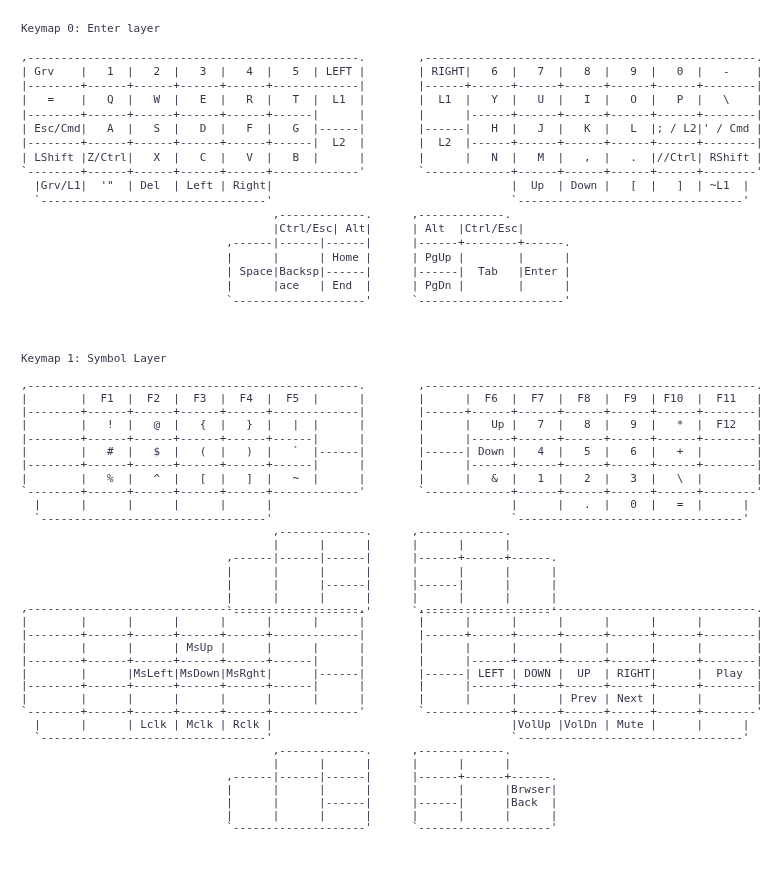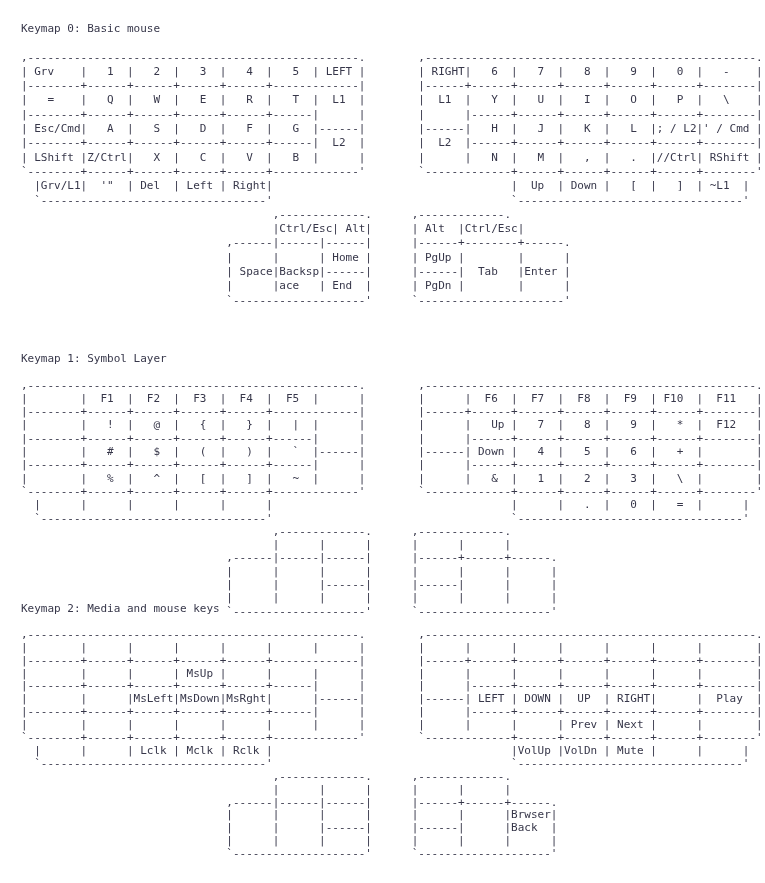--- a/index.html
+++ b/index.html
@@ -33,21 +33,21 @@
     white-space: pre;
     font-family: inherit;
   }
 </style>
 </head>
 <body>
 
 <div class="doc">
 
   <section class="keymap-section" style="top: 22px; --lh: 14.3px;">
-    <h2 class="km-title">Keymap 0: Basic mouse</h2>
+    <h2 class="km-title">Keymap 0: Enter layer</h2>
     <pre class="km-art">,--------------------------------------------------.        ,--------------------------------------------------.
 | Grv    |   1  |   2  |   3  |   4  |   5  | LEFT |        | RIGHT|   6  |   7  |   8  |   9  |   0  |   -    |
 |--------+------+------+------+------+-------------|        |------+------+------+------+------+------+--------|
 |   =    |   Q  |   W  |   E  |   R  |   T  |  L1  |        |  L1  |   Y  |   U  |   I  |   O  |   P  |   \    |
 |--------+------+------+------+------+------|      |        |      |------+------+------+------+------+--------|
 | Esc/Cmd|   A  |   S  |   D  |   F  |   G  |------|        |------|   H  |   J  |   K  |   L  |; / L2|' / Cmd |
 |--------+------+------+------+------+------|  L2  |        |  L2  |------+------+------+------+------+--------|
 | LShift |Z/Ctrl|   X  |   C  |   V  |   B  |      |        |      |   N  |   M  |   ,  |   .  |//Ctrl| RShift |
 `--------+------+------+------+------+-------------'        `-------------+------+------+------+------+--------'
   |Grv/L1|  '"  | Del  | Left | Right|                                    |  Up  | Down |   [  |   ]  | ~L1  |
@@ -77,21 +77,20 @@
                                       ,-------------.      ,-------------.
                                       |      |      |      |      |      |
                                ,------|------|------|      |------+------+------.
                                |      |      |      |      |      |      |      |
                                |      |      |------|      |------|      |      |
                                |      |      |      |      |      |      |      |
                                `--------------------'      `--------------------'</pre>
   </section>
 
   <section class="keymap-section" style="top: 603px; --lh: 12.9px;">
-    <h2 class="km-title">Keymap 2: Media and mouse keys</h2>
     <pre class="km-art">,--------------------------------------------------.        ,--------------------------------------------------.
 |        |      |      |      |      |      |      |        |      |      |      |      |      |      |        |
 |--------+------+------+------+------+-------------|        |------+------+------+------+------+------+--------|
 |        |      |      | MsUp |      |      |      |        |      |      |      |      |      |      |        |
 |--------+------+------+------+------+------|      |        |      |------+------+------+------+------+--------|
 |        |      |MsLeft|MsDown|MsRght|      |------|        |------| LEFT | DOWN |  UP  | RIGHT|      |  Play  |
 |--------+------+------+------+------+------|      |        |      |------+------+------+------+------+--------|
 |        |      |      |      |      |      |      |        |      |      |      | Prev | Next |      |        |
 `--------+------+------+------+------+-------------'        `-------------+------+------+------+------+--------'
   |      |      | Lclk | Mclk | Rclk |                                    |VolUp |VolDn | Mute |      |      |

